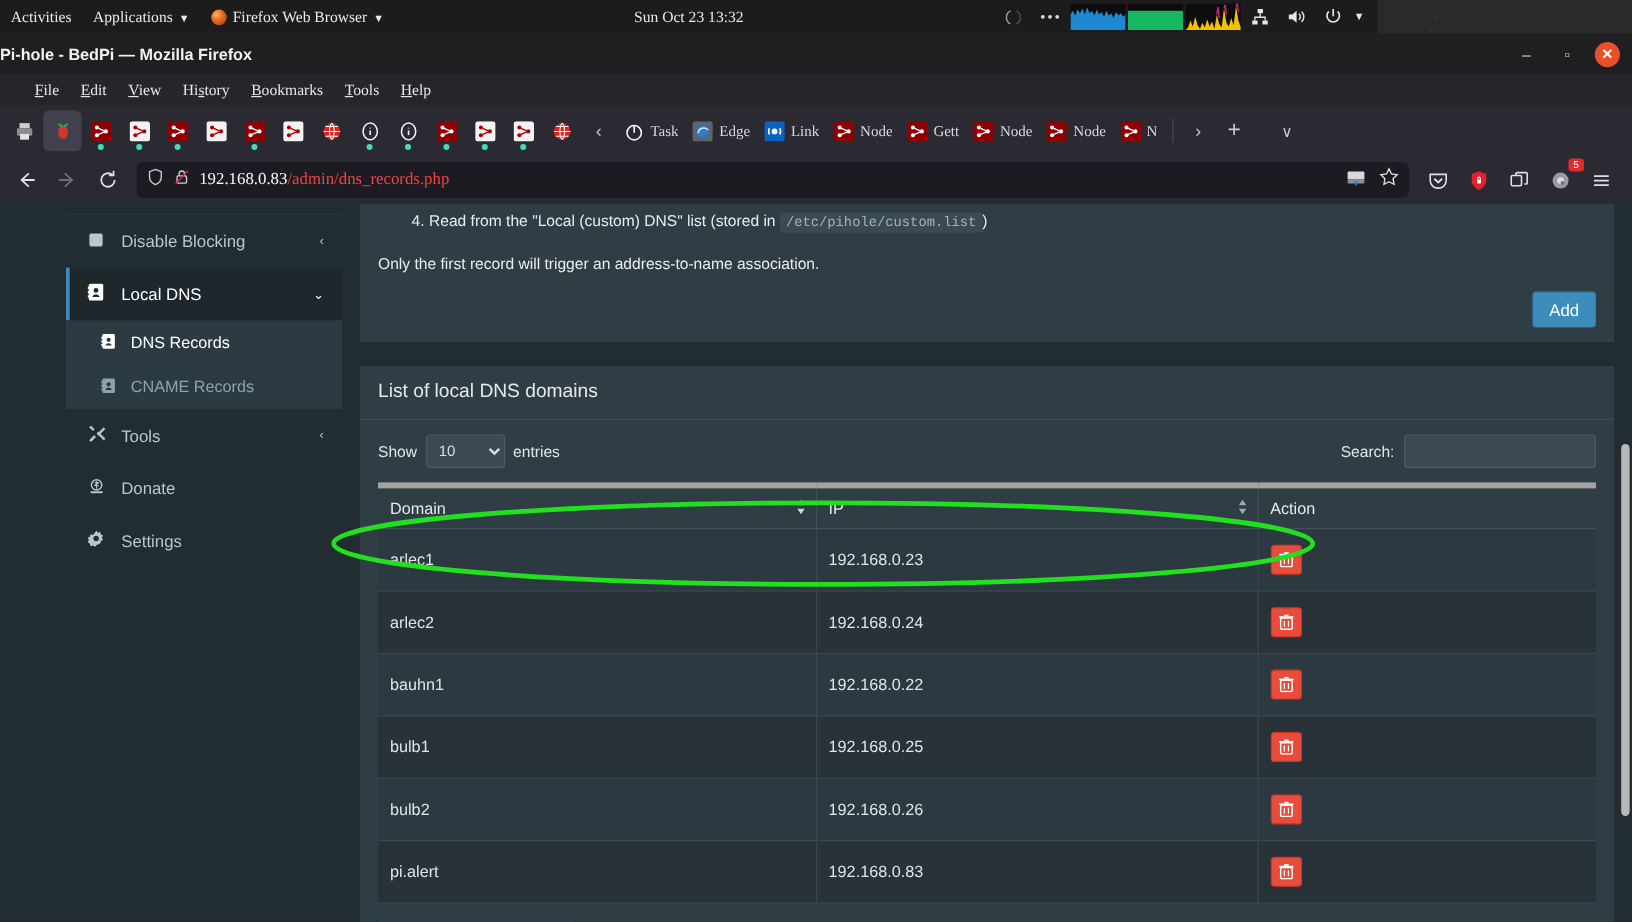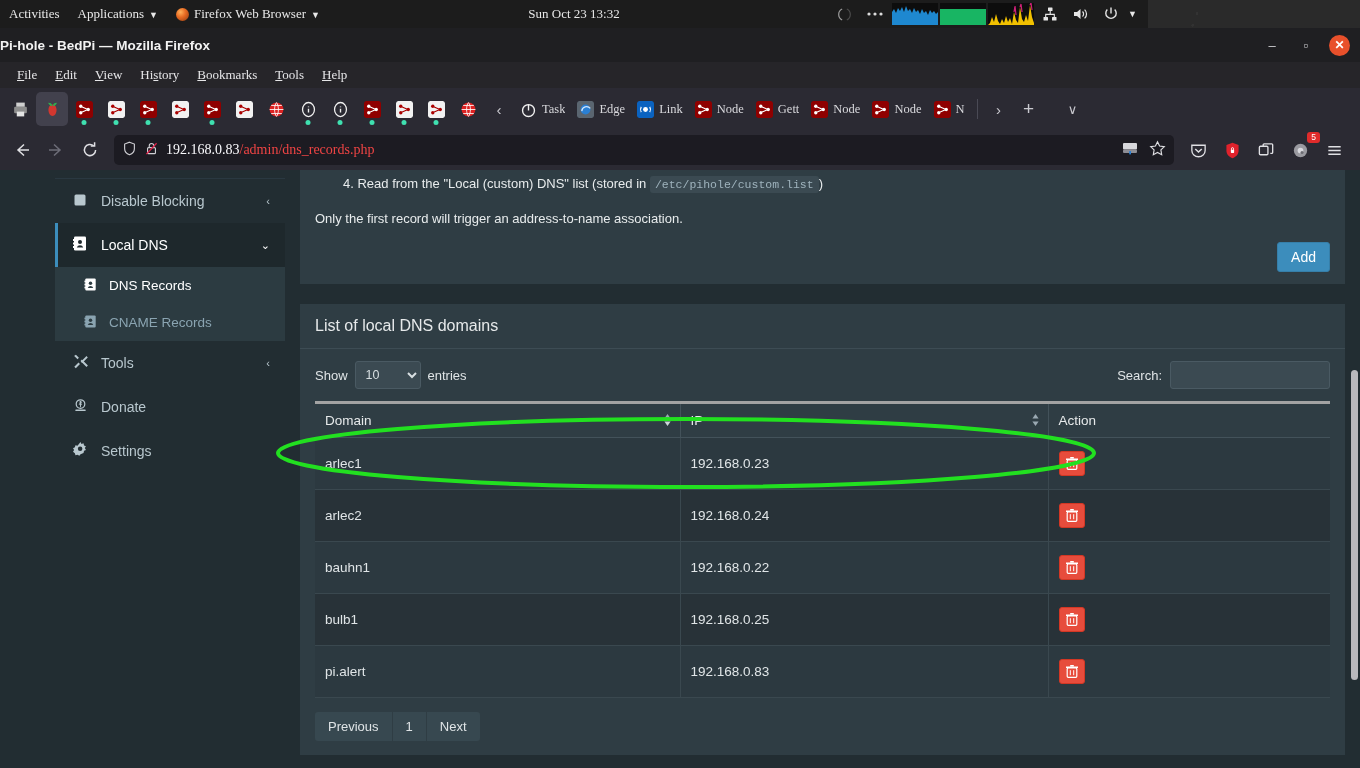--- a/index.html
+++ b/index.html
@@ -63,21 +63,21 @@
     height: 34px; background: #1f1f22; position: relative;
     display: flex; align-items: center; justify-content: flex-start;
   }
   #titlebar .ttl { color: #f2f2f2; font-size: 13.5px; font-weight: bold; }
   #wctl { position: absolute; right: 10px; top: 0; height: 34px; display: flex; align-items: center; gap: 12px; }
   .wbtn { width: 22px; height: 22px; display: flex; align-items: center; justify-content: center;
           color: #cfcfd2; font-size: 13px; }
   .wclose { width: 21px; height: 21px; border-radius: 50%; background: #e8502b; color: #fff;
             font-size: 12px; font-weight: bold; }
 
-  #menubar { height: 26px; background: #262529; display: flex; align-items: center; padding-left: 8px; }
+  #menubar { height: 26px; background: #262529; display: flex; align-items: center; padding-left: 20px; }
   .mi { padding: 2px 9px; color: #e6e6e8; font-size: 13px; font-family: "Liberation Serif", serif; }
   .mi u { text-decoration: underline; }
 
   
   #tabstrip { height: 42px; background: #2b2a33; display: flex; align-items: center; padding: 0 4px; }
   .tab {
     height: 34px; display: flex; align-items: center; gap: 5px;
     padding: 0 6px; border-radius: 5px; position: relative; flex: none;
     color: #d9d9dd; font-size: 12.5px; font-family: "Liberation Serif", serif;
   }
@@ -161,21 +161,21 @@
   }
   .searchwrap { display: flex; align-items: center; gap: 8px; font-size: 13px; color: #dfe4e6; }
   .searchwrap input {
     background: #3b4a52; border: 1px solid #4a5a63; border-radius: 3px; height: 28px; width: 160px;
     color: #e6e9ea; padding: 0 7px; font-size: 13px; font-family: "Liberation Sans", sans-serif;
   }
 
   table { width: 100%; border-collapse: collapse; }
   thead th {
     text-align: left; font-size: 13.5px; color: #e6e9ea; font-weight: normal;
-    padding: 9px 10px; border-top: 3px solid #a3a3a3; border-bottom: 1px solid #43525a;
+    padding: 9px 10px; border-top: 5px solid #a3a3a3; border-bottom: 1px solid #43525a;
     position: relative;
   }
   thead th.sortable { padding-right: 24px; }
   th.c1 { width: 365px; border-right: 1px solid #43525a; }
   th.c2 { width: 368px; border-right: 1px solid #43525a; }
   .sorticon { position: absolute; right: 8px; top: 50%; transform: translateY(-50%);
               color: #8a9aa3; font-size: 10px; line-height: 1; letter-spacing: -1px; }
   tbody td {
     font-size: 13.5px; color: #e0e5e7; padding: 13px 10px;
     border-bottom: 1px solid #3a484f;
@@ -818,20 +818,34 @@
                       <svg width="12" height="13" viewBox="0 0 12 13">
                         <rect x="1.2" y="3" width="9.6" height="9.3" rx="1" fill="none" stroke="#fff" stroke-width="1.2"></rect>
                         <rect x="0" y="1.5" width="12" height="1.5" fill="#fff"></rect>
                         <rect x="4.2" y="0" width="3.6" height="1.6" fill="#fff"></rect>
                         <path d="M4.3 5.2v5M7.7 5.2v5" stroke="#fff" stroke-width="1"></path>
                       </svg>
                     </div>
                   </td>
                 </tr>
                 <tr>
+                  <td class="cdom">bulb2</td>
+                  <td class="cip">192.168.0.26</td>
+                  <td>
+                    <div class="btn-del">
+                      <svg width="12" height="13" viewBox="0 0 12 13">
+                        <rect x="1.2" y="3" width="9.6" height="9.3" rx="1" fill="none" stroke="#fff" stroke-width="1.2"></rect>
+                        <rect x="0" y="1.5" width="12" height="1.5" fill="#fff"></rect>
+                        <rect x="4.2" y="0" width="3.6" height="1.6" fill="#fff"></rect>
+                        <path d="M4.3 5.2v5M7.7 5.2v5" stroke="#fff" stroke-width="1"></path>
+                      </svg>
+                    </div>
+                  </td>
+                </tr>
+                <tr>
                   <td class="cdom">pi.alert</td>
                   <td class="cip">192.168.0.83</td>
                   <td>
                     <div class="btn-del">
                       <svg width="12" height="13" viewBox="0 0 12 13">
                         <rect x="1.2" y="3" width="9.6" height="9.3" rx="1" fill="none" stroke="#fff" stroke-width="1.2"></rect>
                         <rect x="0" y="1.5" width="12" height="1.5" fill="#fff"></rect>
                         <rect x="4.2" y="0" width="3.6" height="1.6" fill="#fff"></rect>
                         <path d="M4.3 5.2v5M7.7 5.2v5" stroke="#fff" stroke-width="1"></path>
                       </svg>

